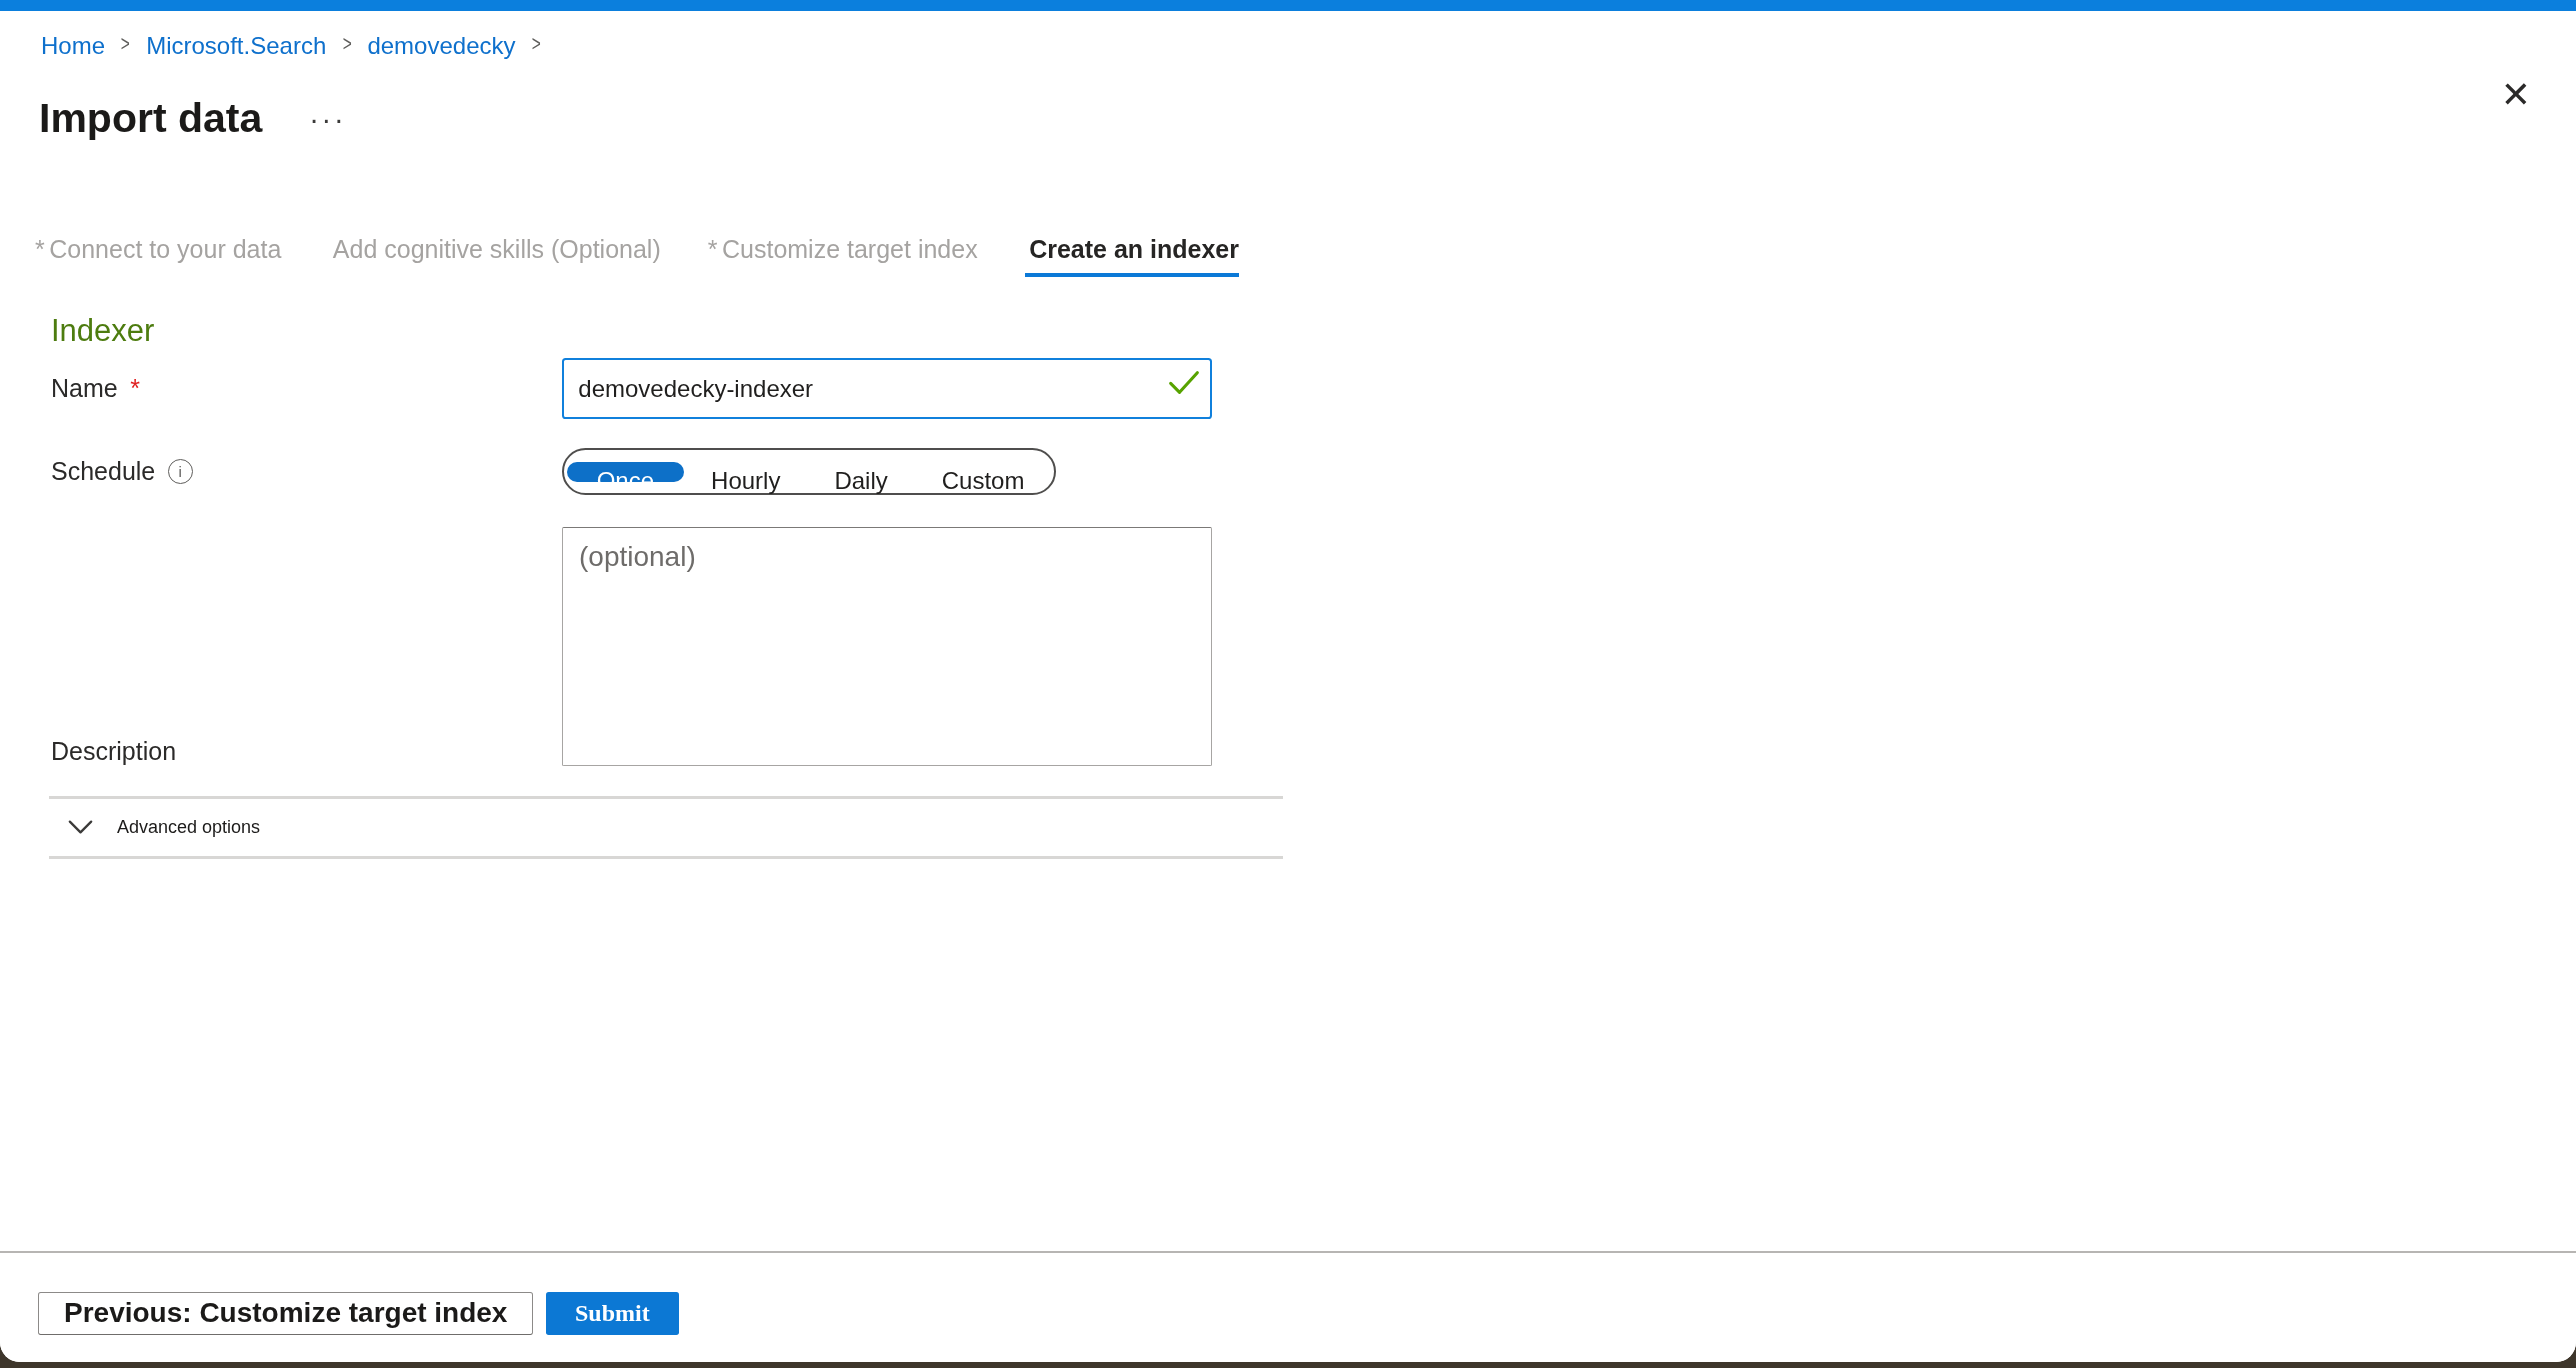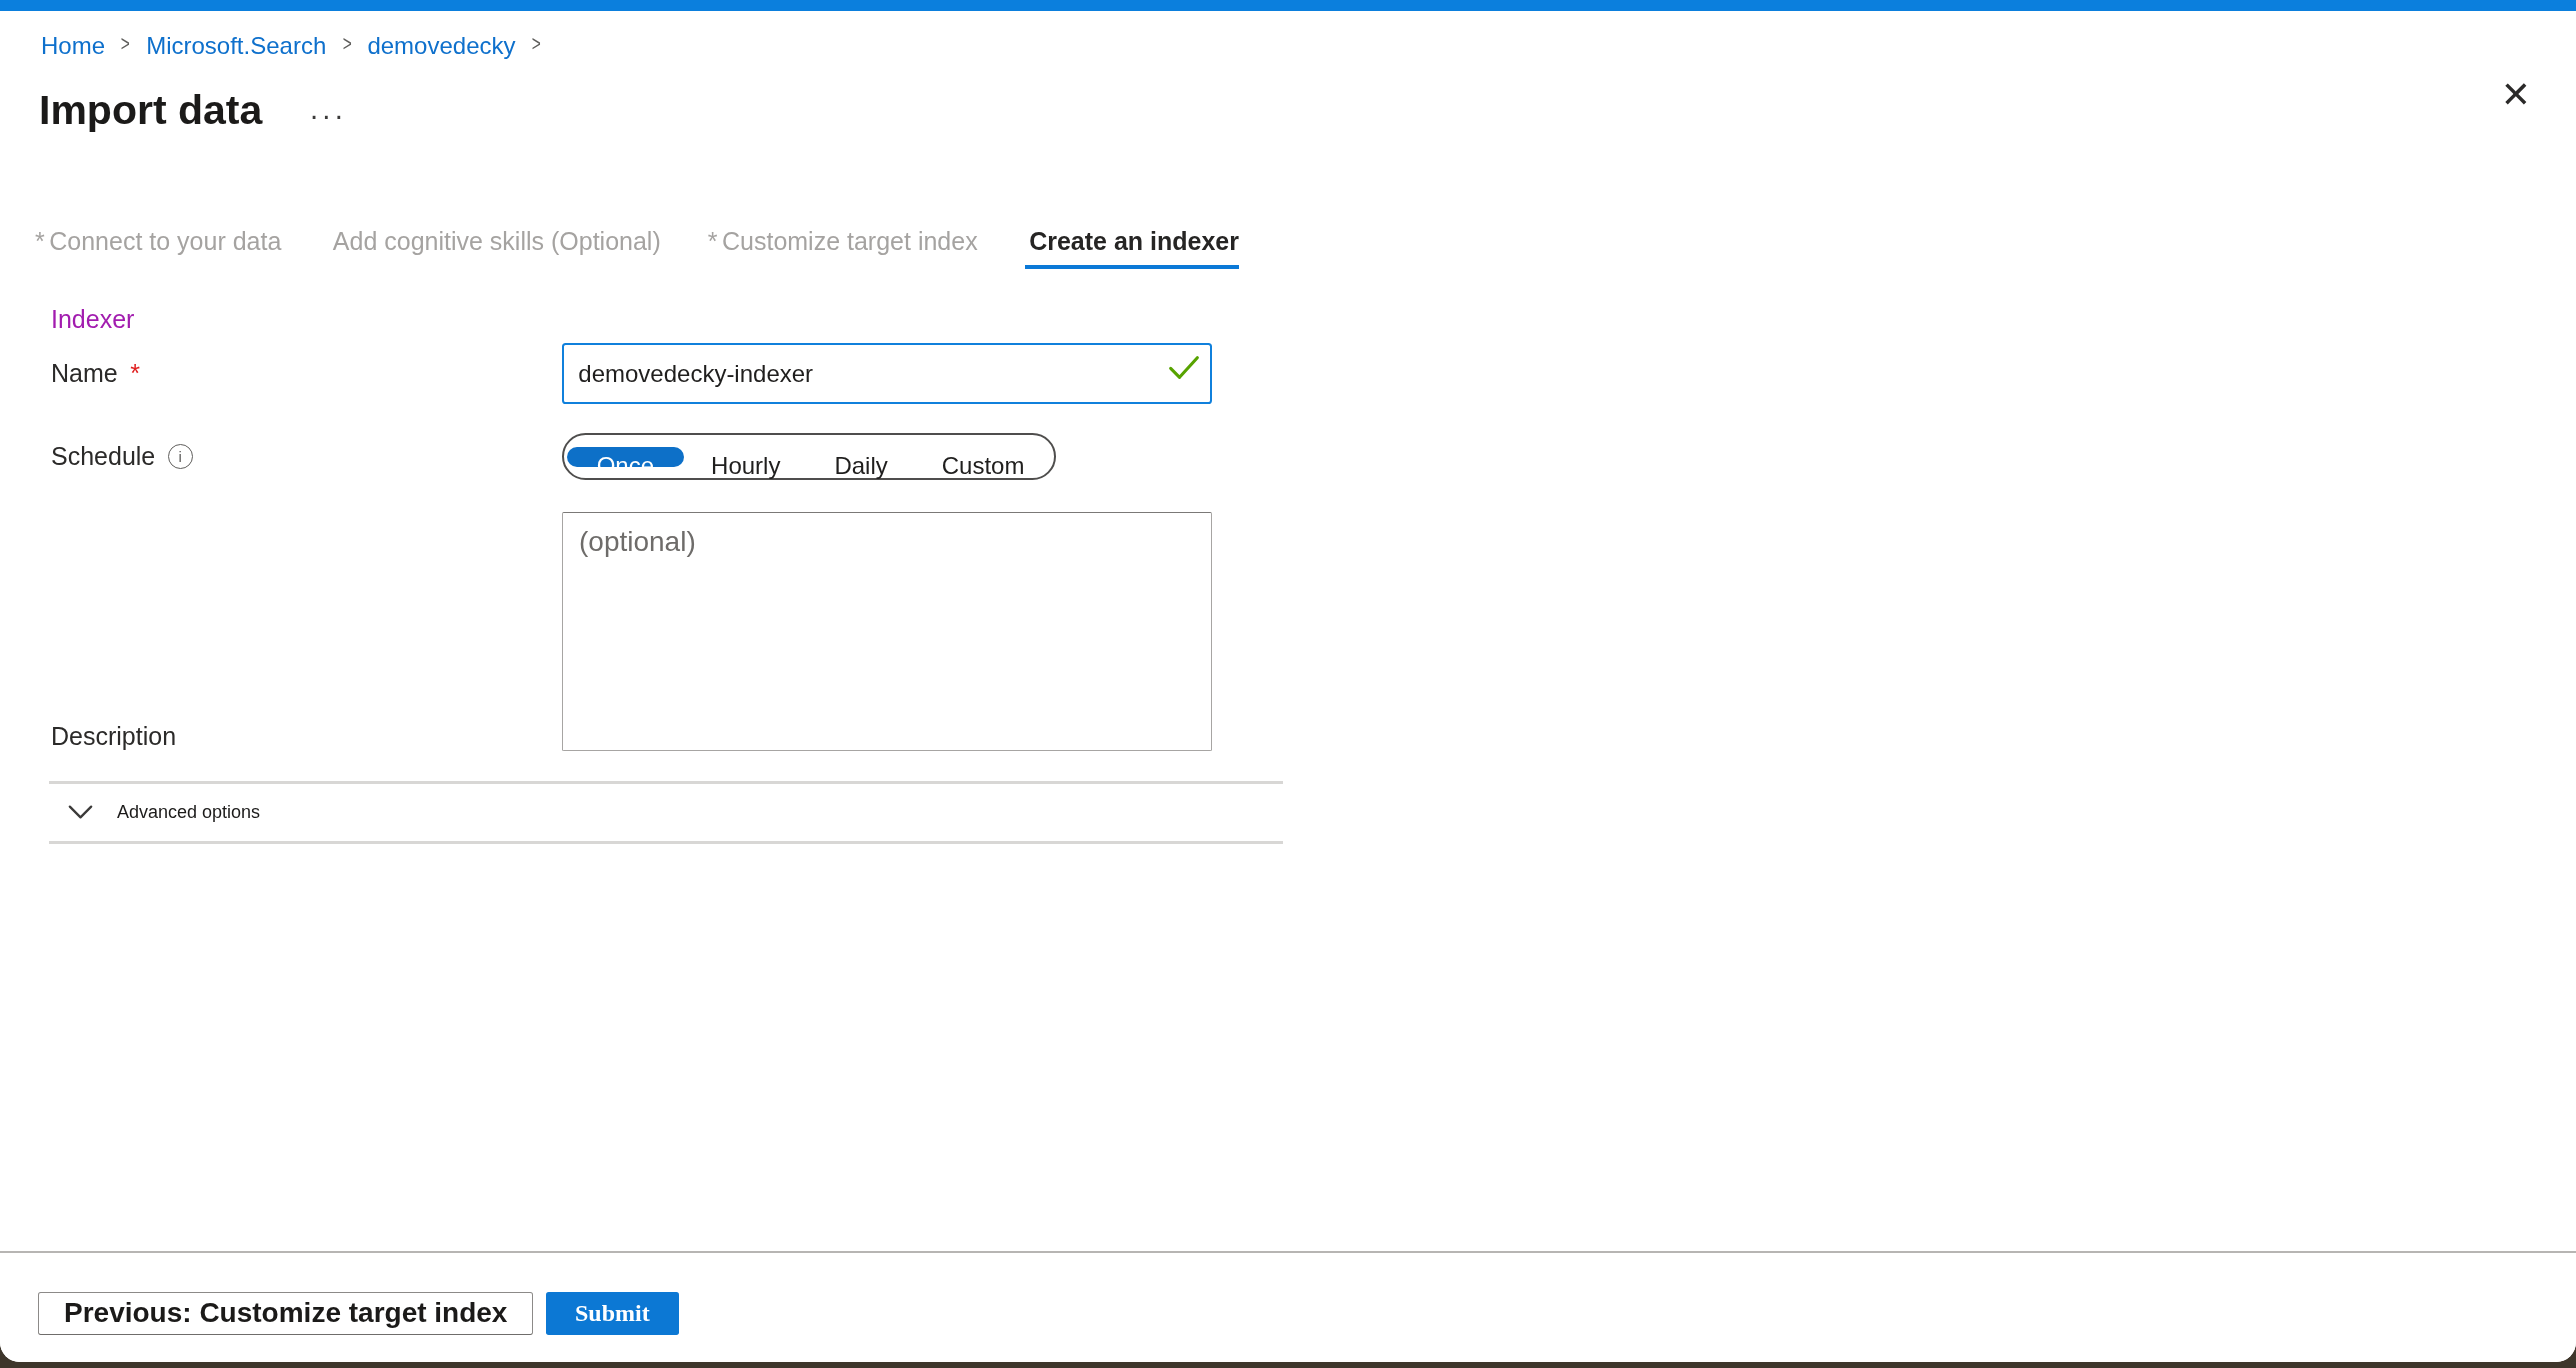--- a/index.html
+++ b/index.html
@@ -22,21 +22,21 @@
   .breadcrumb {
     display:flex; align-items:flex-start; gap:14.3px;
     margin:21.5px 0 0 41px;
     font-size:24px;
   }
   .breadcrumb a { color:#0e70cc; text-decoration:none; cursor:pointer; }
   .breadcrumb .sep { color:#5f5e5c; font-size:21.5px; transform:scaleX(.72); display:inline-block; }
 
   
   .titlerow { display:flex; align-items:center; margin:27px 0 0 39px; }
-  .page-title { font-size:41px; font-weight:700; color:#1b1a19; }
+  .page-title { font-size:41px; font-weight:700; color:#1b1a19;margin-top:8px; }
   .more-btn {
     margin-left:47px; background:none; border:none; cursor:pointer;
     font-size:29px; color:#3b3a39; letter-spacing:2.7px; line-height:1;
     padding-top:9px;
   }
   .close-btn {
     position:absolute; top:77px; right:45px;
     background:none; border:none; cursor:pointer;
     font-size:36px; font-weight:300; color:#2b2a29; line-height:1;
   }
@@ -46,21 +46,21 @@
   .tab {
     display:flex; gap:4.5px; cursor:pointer;
     font-size:25px; color:#a5a3a1;
     padding-bottom:9px; border-bottom:4.5px solid transparent;
     white-space:nowrap;
   }
   .tab.active { color:#262524; font-weight:700; border-bottom-color:#0b79d7; }
 
   
   .form { margin-top:36px; }
-  .section-heading { margin-left:51px; font-size:25px; color:#a21caf; }
+  .section-heading { margin-left:51px; font-size:31px; color:#4d7c0f; }
   .row { display:flex; align-items:center; padding-left:51px; }
   .row.top-align { align-items:flex-end; }
   .label-cell {
     width:511px; flex:0 0 511px;
     font-size:25px; color:#2b2a29;
     display:flex; align-items:center; gap:12.5px;
   }
   .req { color:#e02020; }
   .info-circle {
     width:25px; height:25px; border:1.8px solid #5f5e5c; border-radius:50%;

